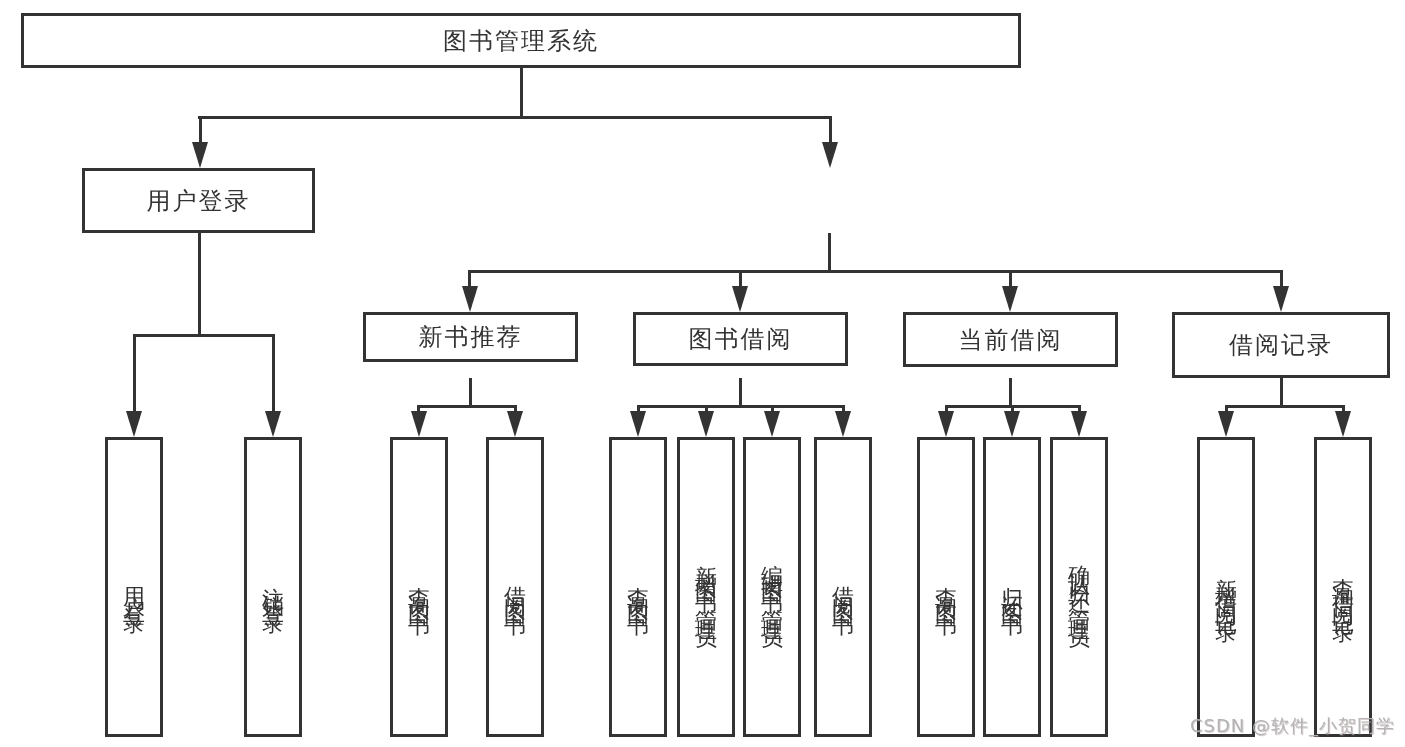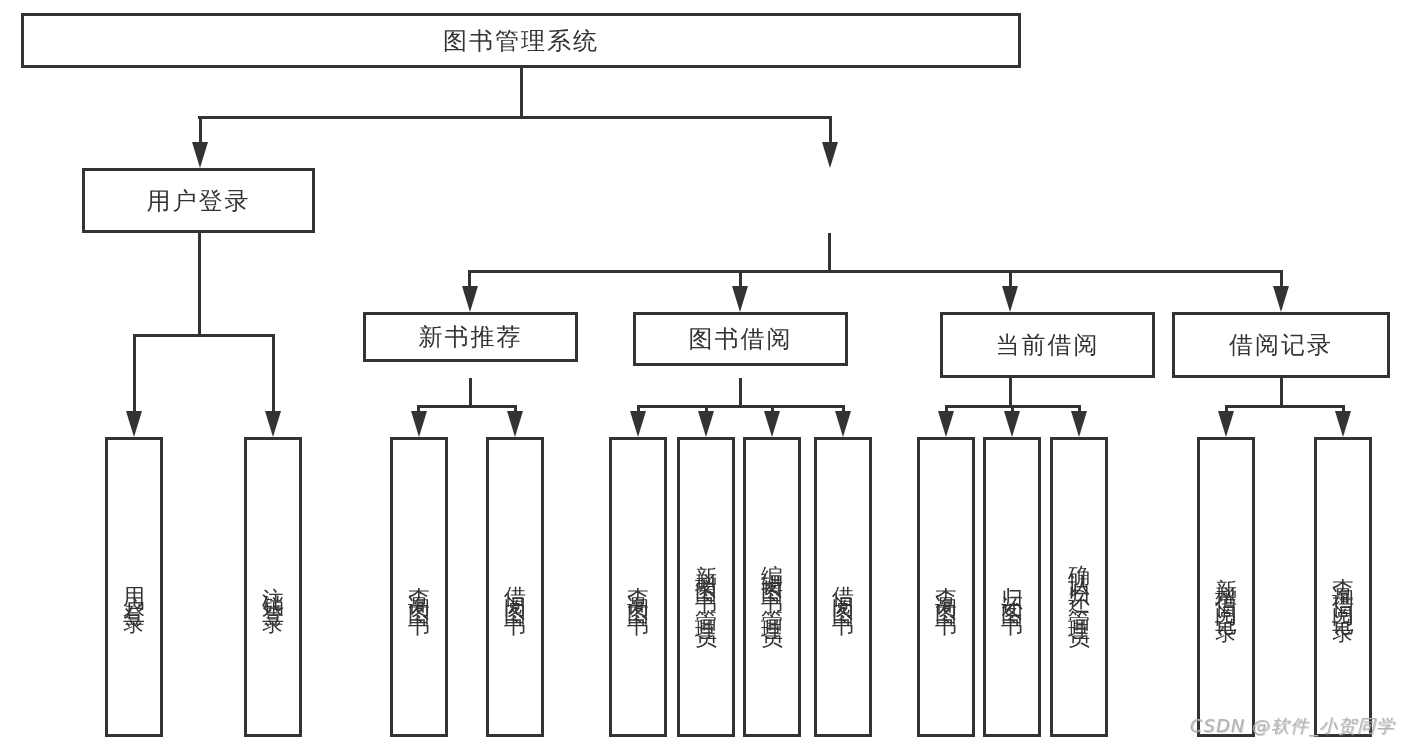--- a/index.html
+++ b/index.html
@@ -21,21 +21,21 @@
     font-size:22px;letter-spacing:9px;line-height:1;color:#333333;white-space:nowrap;
   }
   .vline,.hline{position:absolute;background:#333333;}
   .arr{
     position:absolute;width:0;height:0;
     border-left:8px solid transparent;border-right:8px solid transparent;
     border-top:26px solid #333333;
   }
   .watermark{
     position:absolute;font-size:18px;letter-spacing:1px;color:#b3b3b3;
-    text-shadow:1px 1px 0 rgba(150,120,120,0.35);white-space:nowrap;font-style:italic;
+    text-shadow:1px 1px 0 rgba(150,120,120,0.35);white-space:nowrap;
   }
 </style>
 </head>
 <body>
 
 <div class="canvas">
 
   <div class="node" style="left:21px;top:13px;width:1000px;height:55px;">
     <span class="hlabel">图书管理系统</span>
   </div>
@@ -46,21 +46,21 @@
 
 
   <div class="node" style="left:363px;top:312px;width:215px;height:50px;">
     <span class="hlabel">新书推荐</span>
   </div>
 
   <div class="node" style="left:633px;top:312px;width:215px;height:54px;">
     <span class="hlabel">图书借阅</span>
   </div>
 
-  <div class="node" style="left:940px;top:312px;width:215px;height:66px;">
+  <div class="node" style="left:903px;top:312px;width:215px;height:55px;">
     <span class="hlabel">当前借阅</span>
   </div>
 
   <div class="node" style="left:1172px;top:312px;width:218px;height:66px;">
     <span class="hlabel">借阅记录</span>
   </div>
 
   <div class="node" style="left:105px;top:437px;width:58px;height:300px;">
     <span class="vtext">用户登录</span>
   </div>

